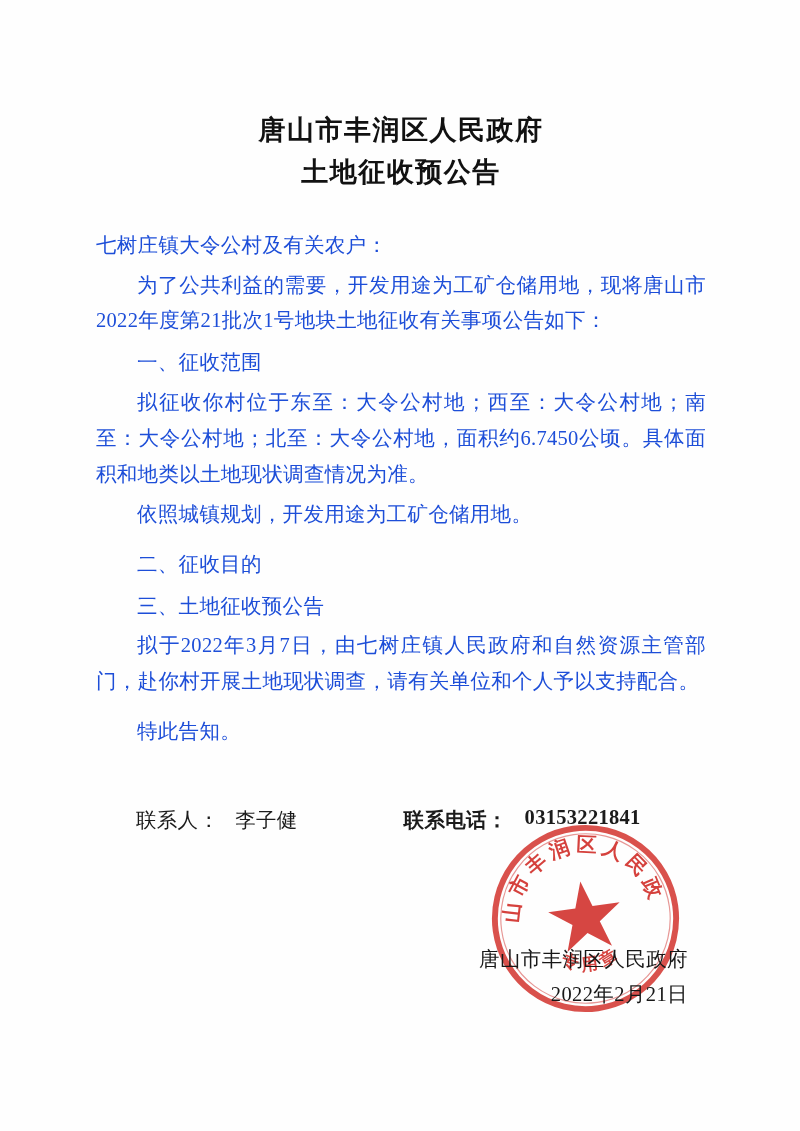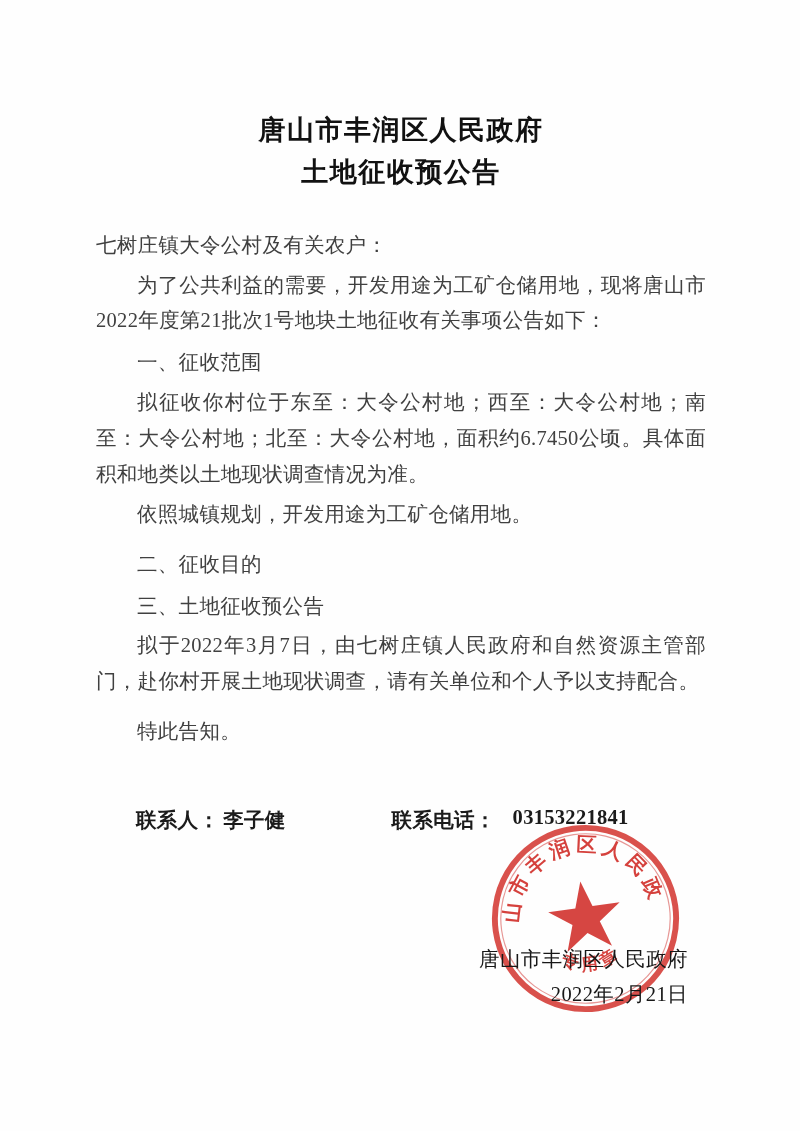--- a/index.html
+++ b/index.html
@@ -44,41 +44,41 @@
     line-height: 1.55;
     color: #111;
   }
 
   .para {
     font-size: 20.5px;
     line-height: 1.75;
     letter-spacing: 0.3px;
     margin: 0 0 4px 0;
     text-align: justify;
-    color: #404040;
+    color: #1d4ed8;
   }
   .indent {
     text-indent: 41px;
   }
   .gap {
     margin-top: 14px;
   }
   .gap-sm {
     margin-top: 6px;
   }
 
   .contact-row {
     margin-top: 56px;
     display: flex;
     font-size: 20.5px;
     letter-spacing: 0.3px;
   }
   .contact-person {
     margin-left: 40px;
-    font-weight: bold;
+    font-weight: normal;
   }
   .contact-phone {
     margin-left: 106px;
     font-weight: bold;
   }
 
   .signature {
     margin-top: 108px;
     text-align: right;
     padding-right: 18px;
@@ -130,21 +130,21 @@
     <p class="para indent">依照城镇规划，开发用途为工矿仓储用地。</p>
     <p class="para indent gap">二、征收目的</p>
 
     <p class="para indent gap-sm">三、土地征收预公告</p>
     <p class="para indent">拟于2022年3月7日，由七树庄镇人民政府和自然资源主管部门，赴你村开展土地现状调查，请有关单位和个人予以支持配合。</p>
 
     <p class="para indent gap">特此告知。</p>
 
     <div class="contact-row">
       <span class="contact-person">联系人：</span>
-      <span class="contact-person" style="margin-left:4px">李子健</span>
+      <span class="contact-person" style="margin-left:16px">李子健</span>
       <span class="contact-phone">联系电话：</span>
       <span class="contact-phone num" style="margin-left:17px">03153221841</span>
     </div>
 
     <div class="signature">
       <div class="sig-line">唐山市丰润区人民政府</div>
       <div class="sig-line">2022年2月21日</div>
     </div>
 
   </div>

